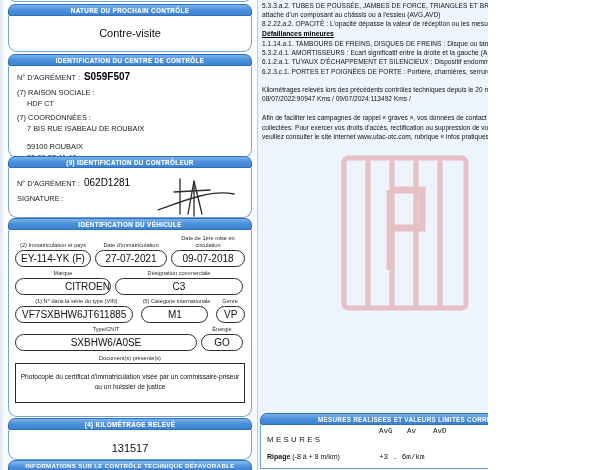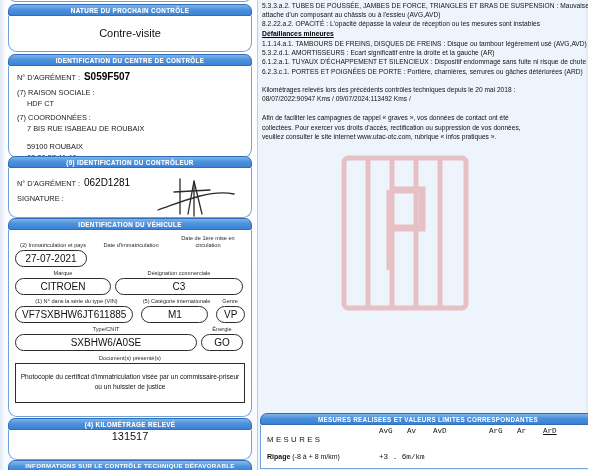--- a/index.html
+++ b/index.html
@@ -7,21 +7,21 @@
   html, body {
     width: 600px;
     height: 470px;
     overflow: hidden;
     background: #ffffff;
     font-family: "Liberation Sans", sans-serif;
   }
 
   #page {
     position: relative;
-    width: 588px;
+    width: 488px;
     height: 470px;
     background: #ffffff;
     overflow: hidden;
   }
 
   
   .scan-tint-left {
     position: absolute;
     left: 0; top: 0;
     width: 260px; height: 470px;
@@ -299,29 +299,31 @@
   <div class="sec" style="top:218px;">
     <div class="sec-head">IDENTIFICATION DU VÉHICULE</div>
     <div class="sec-body" style="height:187px;padding:3px 6px 0 6px;">
 
       <div class="row" style="gap:4px;align-items:flex-end;height:16px;">
         <div class="caption" style="width:76px;">(2) Immatriculation et pays</div>
         <div class="caption" style="width:72px;">Date d'immatriculation</div>
         <div class="caption" style="width:74px;">Date de 1ère mise en circulation</div>
       </div>
       <div class="row" style="gap:4px;margin-top:1px;">
+        <div class="pill" style="width:76px;">EY-114-YK (F)</div>
         <div class="pill" style="width:72px;">27-07-2021</div>
+        <div class="pill" style="width:74px;">09-07-2018</div>
       </div>
 
       <div class="row" style="gap:4px;margin-top:3px;">
         <div class="caption" style="width:96px;">Marque</div>
         <div class="caption" style="width:128px;">Désignation commerciale</div>
       </div>
       <div class="row" style="gap:4px;margin-top:1px;">
-        <div class="pill" style="width:96px;">CITROEN</div>
+        <div class="pill" style="width:96px;text-align:right;">CITROEN</div>
         <div class="pill" style="width:128px;">C3</div>
       </div>
 
       <div class="row" style="gap:4px;margin-top:3px;">
         <div class="caption" style="width:124px;">(1) N° dans la série du type (VIN)</div>
         <div class="caption" style="width:70px;">(5) Catégorie internationale</div>
         <div class="caption" style="width:30px;">Genre</div>
       </div>
       <div class="row" style="gap:8px;margin-top:1px;">
         <div class="pill" style="width:124px;">VF7SXBHW6JT611885</div>
@@ -342,21 +344,21 @@
       <div style="border:1px solid #2b2b2b;height:40px;margin-top:1px;padding-top:8px;">
         <div style="font-size:6.6px;text-align:center;line-height:10px;color:#111;">Photocopie du certificat d'immatriculation visée par un commissaire-priseur</div>
         <div style="font-size:6.6px;text-align:center;line-height:10px;color:#111;">ou un huissier de justice</div>
       </div>
     </div>
   </div>
 
   <div class="sec" style="top:418px;">
     <div class="sec-head">(4) KILOMÉTRAGE RELEVÉ</div>
     <div class="sec-body" style="height:30px;">
-      <div style="text-align:center;font-size:11px;color:#111;padding-top:0;">131517</div>
+      <div style="text-align:center;font-size:11px;color:#111;padding-top:12px;">131517</div>
     </div>
   </div>
 
   <div class="bottom-head">INFORMATIONS SUR LE CONTRÔLE TECHNIQUE DÉFAVORABLE</div>
 
   <div class="right-col">
 
     <div class="defect-text" style="padding-top:1px;">5.3.3.a.2. TUBES DE POUSSÉE, JAMBES DE FORCE, TRIANGLES ET BRAS DE SUSPENSION : Mauvaise attache d'un composant au châssis ou à l'essieu (AVG,AVD)</div>
     <div class="defect-text">8.2.22.a.2. OPACITÉ : L'opacité dépasse la valeur de réception ou les mesures sont instables</div>
 

